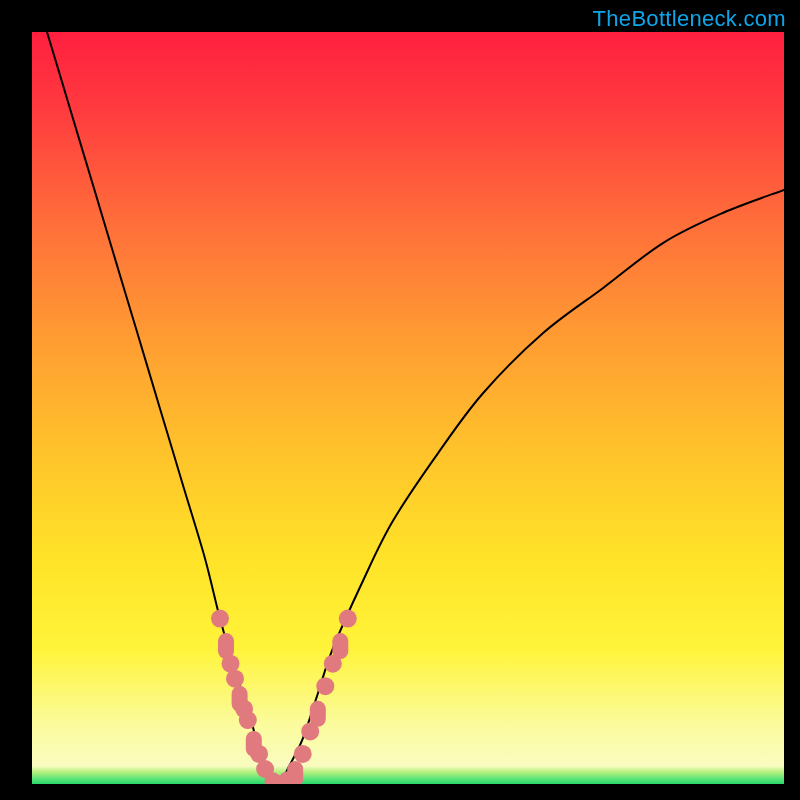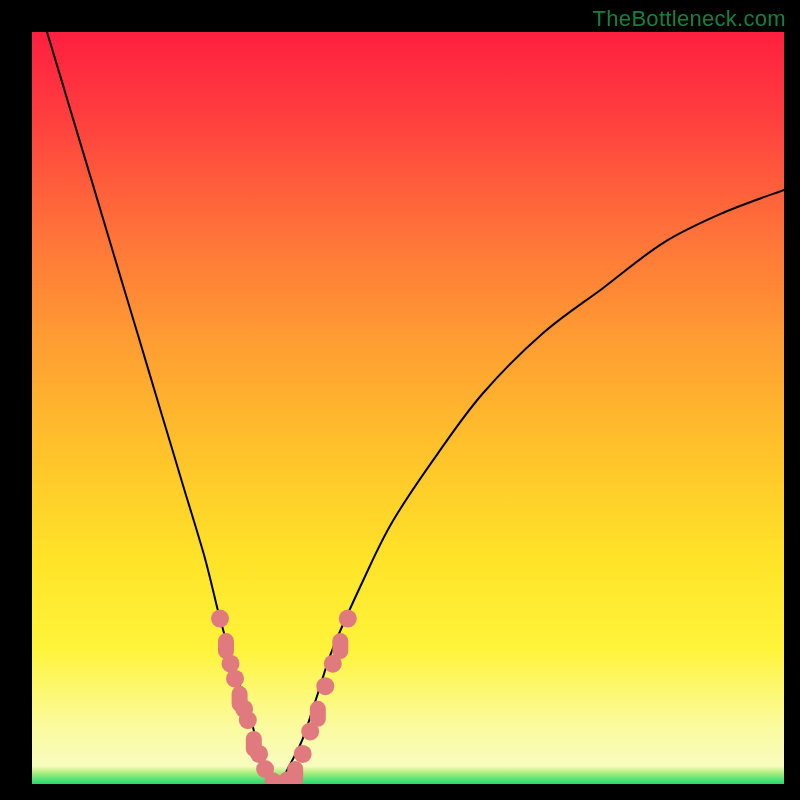--- a/index.html
+++ b/index.html
@@ -48,21 +48,21 @@
         #ffc12b 55%,
         #ffe328 70%,
         #fff43a 82%,
         #fbfb9c 92%,
         #f8fccf 100%);
   }
   .watermark {
     position: absolute;
     top: 6px;
     right: 14px;
-    color: #15803d;
+    color: #0ea5e9;
     font-size: 22px;
     letter-spacing: 0.3px;
     font-weight: 500;
   }
   svg.curve {
     position: absolute;
     left: 0;
     top: 0;
     width: 752px;
     height: 752px;

